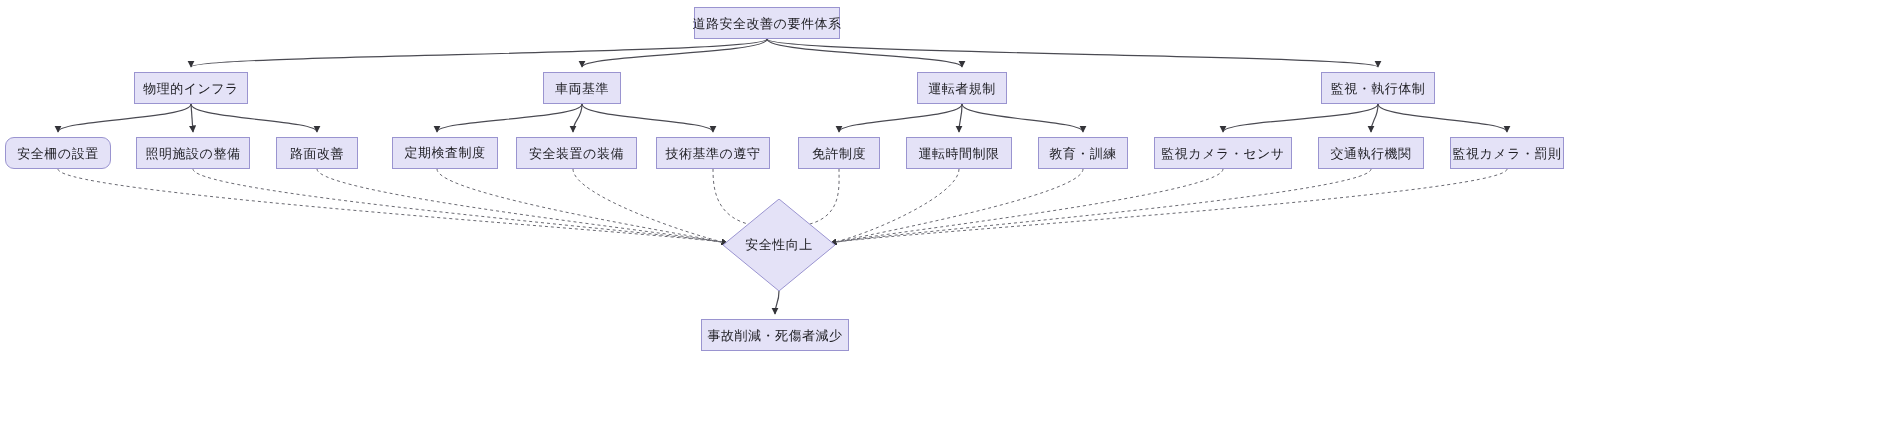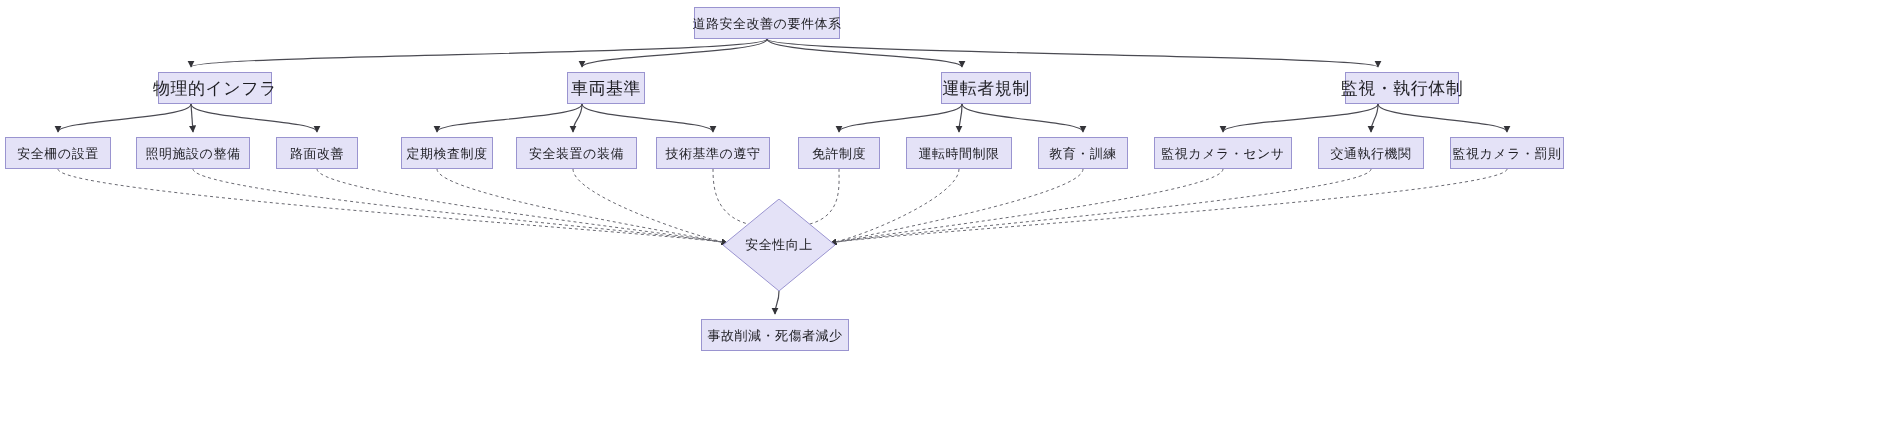--- a/index.html
+++ b/index.html
@@ -38,21 +38,21 @@
     align-items: center;
     justify-content: center;
     white-space: nowrap;
     letter-spacing: 0.5px;
   }
   .node-label {
     display: block;
     white-space: nowrap;
   }
   .node.root { font-size: 13px; }
-  .node.cat  { font-size: 17px; margin-left: 24px; }
+  .node.cat  { font-size: 13px; }
   .node.leaf { font-size: 13px; }
   .node.outcome { font-size: 13px; }
   .diamond-wrap {
     position: absolute;
   }
   .diamond-shape {
     position: absolute;
     left: 0;
     top: 0;
     width: 100%;
@@ -131,30 +131,30 @@
       </div>
       <div class="node cat" style="left: 543px; top: 72px; width: 78px; height: 32px;">
         <span class="node-label">車両基準</span>
       </div>
       <div class="node cat" style="left: 917px; top: 72px; width: 90px; height: 32px;">
         <span class="node-label">運転者規制</span>
       </div>
       <div class="node cat" style="left: 1321px; top: 72px; width: 114px; height: 32px;">
         <span class="node-label">監視・執行体制</span>
       </div>
-      <div class="node leaf" style="left: 5px; top: 137px; width: 106px; height: 32px;">
+      <div class="node leaf" style="left: 5px; top: 137px; width: 106px; height: 32px; border-radius: 9px;">
         <span class="node-label">安全柵の設置</span>
       </div>
       <div class="node leaf" style="left: 136px; top: 137px; width: 114px; height: 32px;">
         <span class="node-label">照明施設の整備</span>
       </div>
       <div class="node leaf" style="left: 276px; top: 137px; width: 82px; height: 32px;">
         <span class="node-label">路面改善</span>
       </div>
-      <div class="node leaf" style="left: 401px; top: 137px; width: 92px; height: 32px;">
+      <div class="node leaf" style="left: 392px; top: 137px; width: 106px; height: 32px; font-family: Liberation Mono, monospace;">
         <span class="node-label">定期検査制度</span>
       </div>
       <div class="node leaf" style="left: 516px; top: 137px; width: 121px; height: 32px;">
         <span class="node-label">安全装置の装備</span>
       </div>
       <div class="node leaf" style="left: 656px; top: 137px; width: 114px; height: 32px;">
         <span class="node-label">技術基準の遵守</span>
       </div>
       <div class="node leaf" style="left: 798px; top: 137px; width: 82px; height: 32px;">
         <span class="node-label">免許制度</span>

